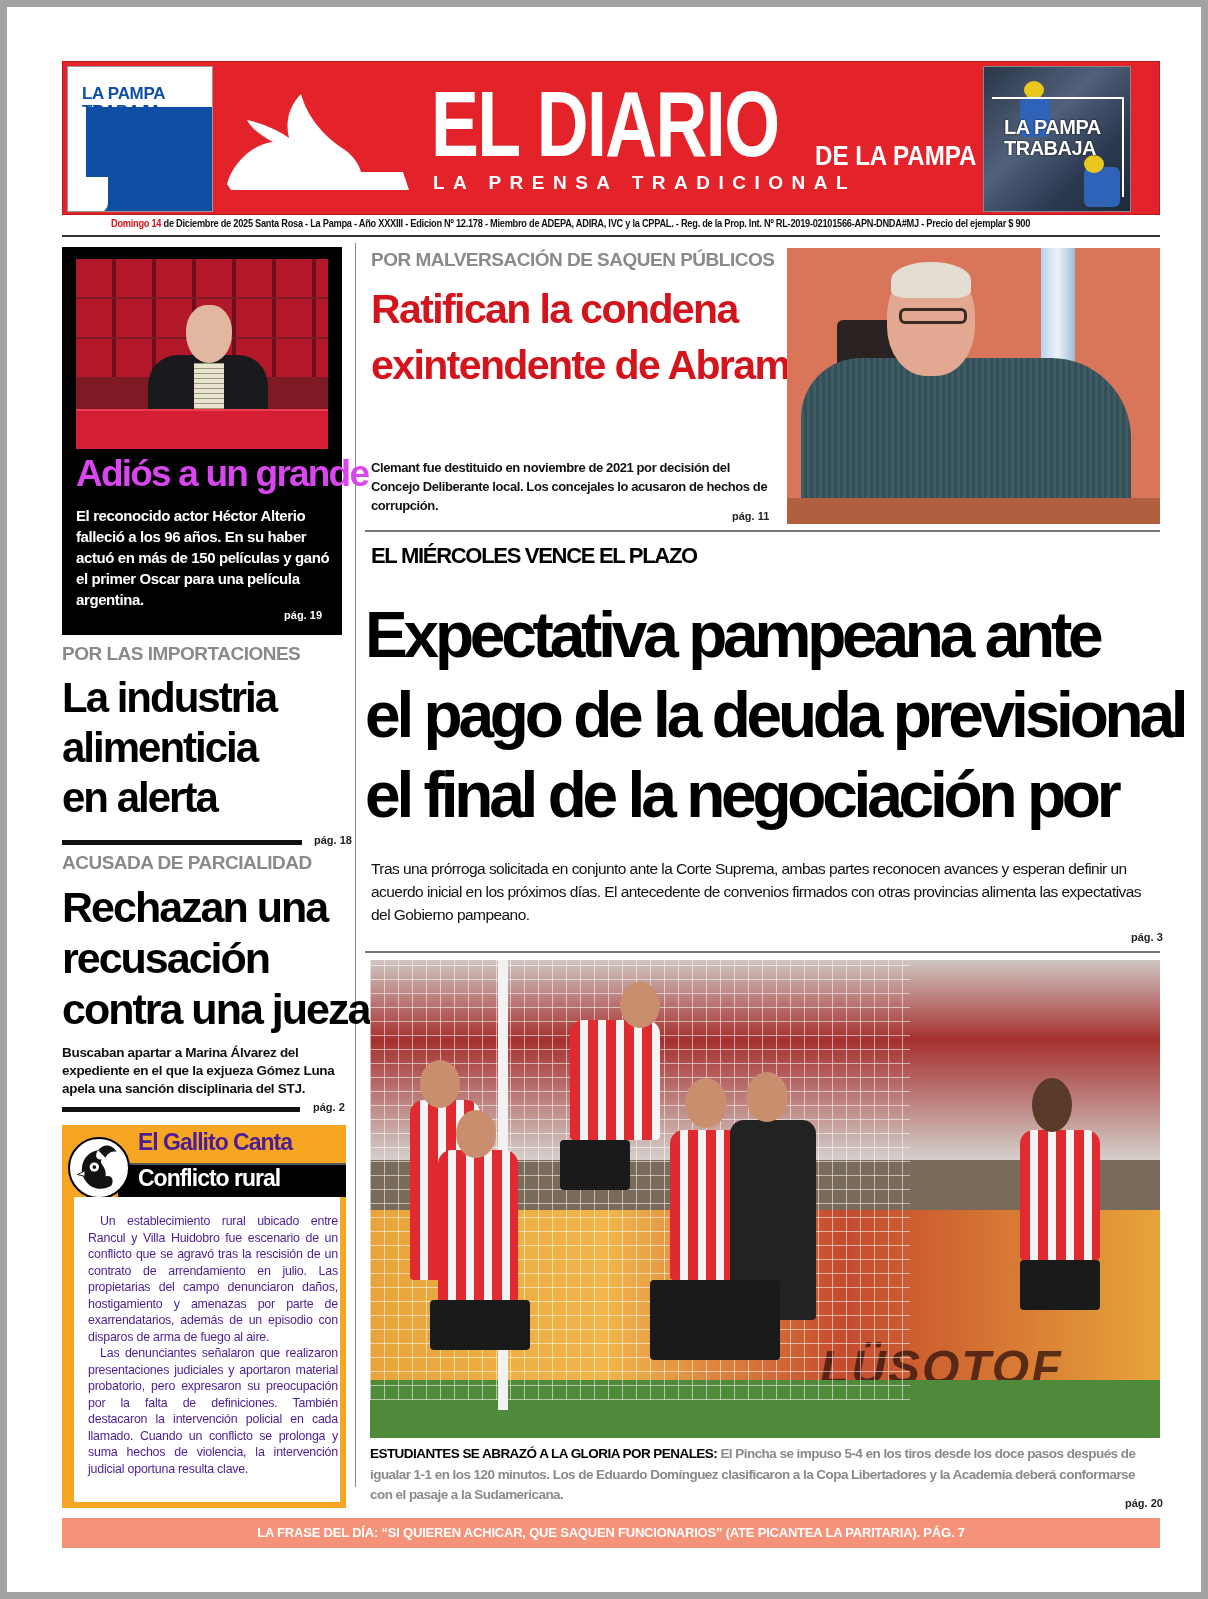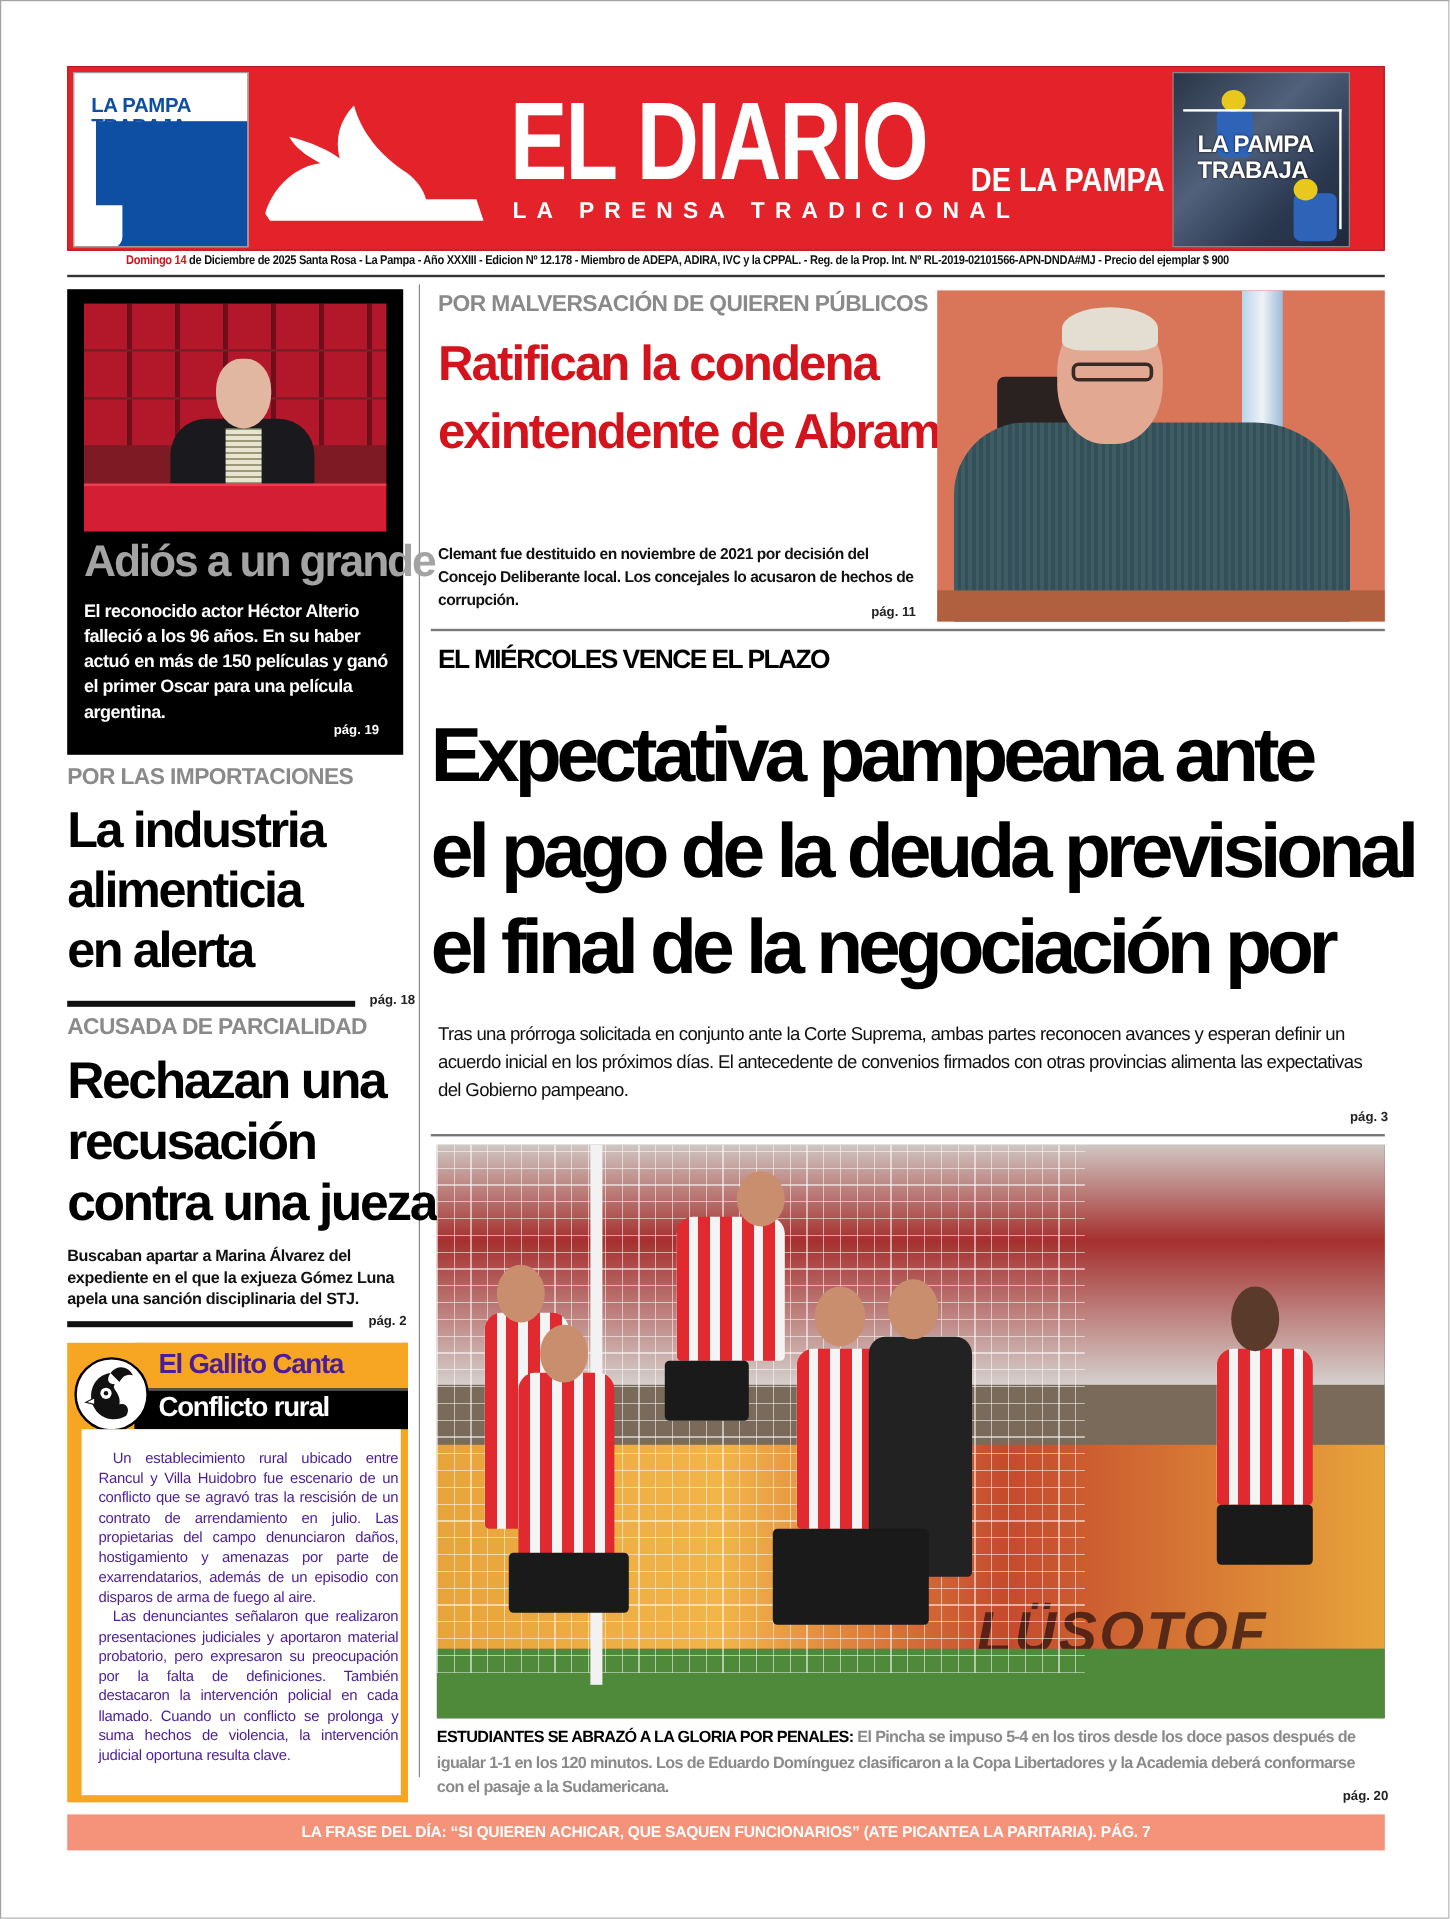--- a/index.html
+++ b/index.html
@@ -1,18 +1,18 @@
 <!DOCTYPE html>
 <html><head>
 <meta charset="utf-8">
 <style>
   * { box-sizing: border-box; margin: 0; padding: 0; }
   html, body { width: 1208px; height: 1599px; background: #fff; overflow: hidden; }
   body { font-family: "Liberation Sans", sans-serif; color: #111; position: relative; }
-  .page { position: absolute; left: 0; top: 0; width: 1208px; height: 1599px; border: 1px solid #a3a3a3; }
+  .page { position: absolute; left: 0; top: 0; width: 1208px; height: 1599px; border: 7px solid #a3a3a3; }
   .cond { font-family: "Liberation Sans Narrow", "Liberation Sans", sans-serif; }
 
   
   .masthead { position: absolute; left: 55px; top: 54px; width: 1098px; height: 154px; background: #e3222a; border: 1px solid #b51b20; }
   .lpt-left { position: absolute; left: 4px; top: 4px; width: 146px; height: 146px; background: #fff; border: 1px solid #999; overflow: hidden; }
   .lpt-left .blue-block { position: absolute; left: 18px; top: 40px; width: 128px; height: 106px; background: #0e4fa3; }
   .lpt-left .lpt-text { position: absolute; left: 14px; top: 18px; font-weight: bold; font-size: 17px; line-height: 18px; color: #0e4fa3; letter-spacing: -0.3px; }
   .lpt-left .notch { position: absolute; left: 18px; top: 110px; width: 22px; height: 36px; background: #fff; border-radius: 0 0 10px 0; }
   .logo-bird { position: absolute; left: 160px; top: 30px; width: 190px; height: 100px; }
   .title-main { position: absolute; left: 368px; top: 12px; font-weight: bold; font-size: 92px; line-height: 100px; color: #fff; letter-spacing: -2px; transform: scaleX(0.78); transform-origin: left top; white-space: nowrap; }
@@ -30,21 +30,21 @@
 
   
   .col-divider { position: absolute; left: 348px; top: 236px; width: 1px; height: 1244px; background: #888; }
   .obit { position: absolute; left: 55px; top: 240px; width: 280px; height: 388px; background: #000; }
   .obit-photo { position: absolute; left: 14px; top: 12px; width: 252px; height: 190px; overflow: hidden; background: #7e1a24; }
   .obit-photo .seatrow { position: absolute; left: 0; width: 252px; height: 38px; background: repeating-linear-gradient(90deg, #b3182a 0 36px, #6e0e1a 36px 40px); }
   .obit-photo .man-head { position: absolute; left: 110px; top: 46px; width: 46px; height: 58px; border-radius: 45% 45% 50% 50%; background: #e1b7a2; }
   .obit-photo .man-body { position: absolute; left: 72px; top: 96px; width: 120px; height: 94px; border-radius: 30px 30px 0 0; background: #1a1a1e; }
   .obit-photo .shirt { position: absolute; left: 118px; top: 104px; width: 30px; height: 70px; background: repeating-linear-gradient(0deg, #e8e4d0 0 4px, #9a9a7a 4px 5px); }
   .obit-photo .front-seat { position: absolute; left: 0; top: 150px; width: 252px; height: 40px; background: #d41e34; border-top: 2px solid #f03c50; }
-  .obit-head { position: absolute; left: 14px; top: 206px; font-weight: bold; font-size: 37px; color: #a3a3a3; letter-spacing: -1.8px; white-space: nowrap; }
+  .obit-head { position: absolute; left: 14px; top: 206px; font-weight: bold; font-size: 37px; color: #d946ef; letter-spacing: -1.8px; white-space: nowrap; }
   .obit-text { position: absolute; left: 14px; top: 258px; width: 260px; font-weight: bold; font-size: 15px; line-height: 21px; color: #fff; letter-spacing: -0.4px; }
   .obit-page { position: absolute; right: 20px; top: 362px; font-weight: bold; font-size: 11px; color: #fff; }
 
   .kicker { font-weight: bold; font-size: 19px; color: #8a8a8a; letter-spacing: -0.5px; white-space: nowrap; }
   .headline-black { font-weight: bold; color: #000; letter-spacing: -2px; }
   .page-ref { font-weight: bold; font-size: 11px; color: #222; }
 
   .story-ind { position: absolute; left: 55px; top: 636px; width: 285px; }
   .story-ind .kicker { position: absolute; left: 0; top: 0; }
   .story-ind .h { position: absolute; left: 0; top: 30px; font-size: 42px; line-height: 50px; }
@@ -205,21 +205,21 @@
         <path d="M16 34 L8 38 L16 40 Z" fill="#fff" stroke="#111"></path>
       </svg>
     </div>
     <div class="inner"></div>
     <div class="body-text">
       <p>Un establecimiento rural ubicado entre Rancul y Villa Huidobro fue escenario de un conflicto que se agravó tras la rescisión de un contrato de arrendamiento en julio. Las propietarias del campo denunciaron daños, hostigamiento y amenazas por parte de exarrendatarios, además de un episodio con disparos de arma de fuego al aire.</p>
       <p>Las denunciantes señalaron que realizaron presentaciones judiciales y aportaron material probatorio, pero expresaron su preocupación por la falta de definiciones. También destacaron la intervención policial en cada llamado. Cuando un conflicto se prolonga y suma hechos de violencia, la intervención judicial oportuna resulta clave.</p>
     </div>
   </div>
 
-  <div class="sec1-kicker kicker cond">POR MALVERSACIÓN DE QUIEREN PÚBLICOS</div>
+  <div class="sec1-kicker kicker cond">POR MALVERSACIÓN DE SAQUEN PÚBLICOS</div>
   <div class="sec1-head cond">
     <div>Ratifican la condena</div>
     <div>exintendente de Abramo</div>
   </div>
   <div class="sec1-deck cond">Clemant fue destituido en noviembre de 2021 por decisión del Concejo Deliberante local. Los concejales lo acusaron de hechos de corrupción.</div>
   <div class="sec1-page page-ref cond">pág. 11</div>
   <div class="sec1-photo">
     <div class="flag"></div>
     <div class="chair"></div>
     <div class="sweater"></div>

